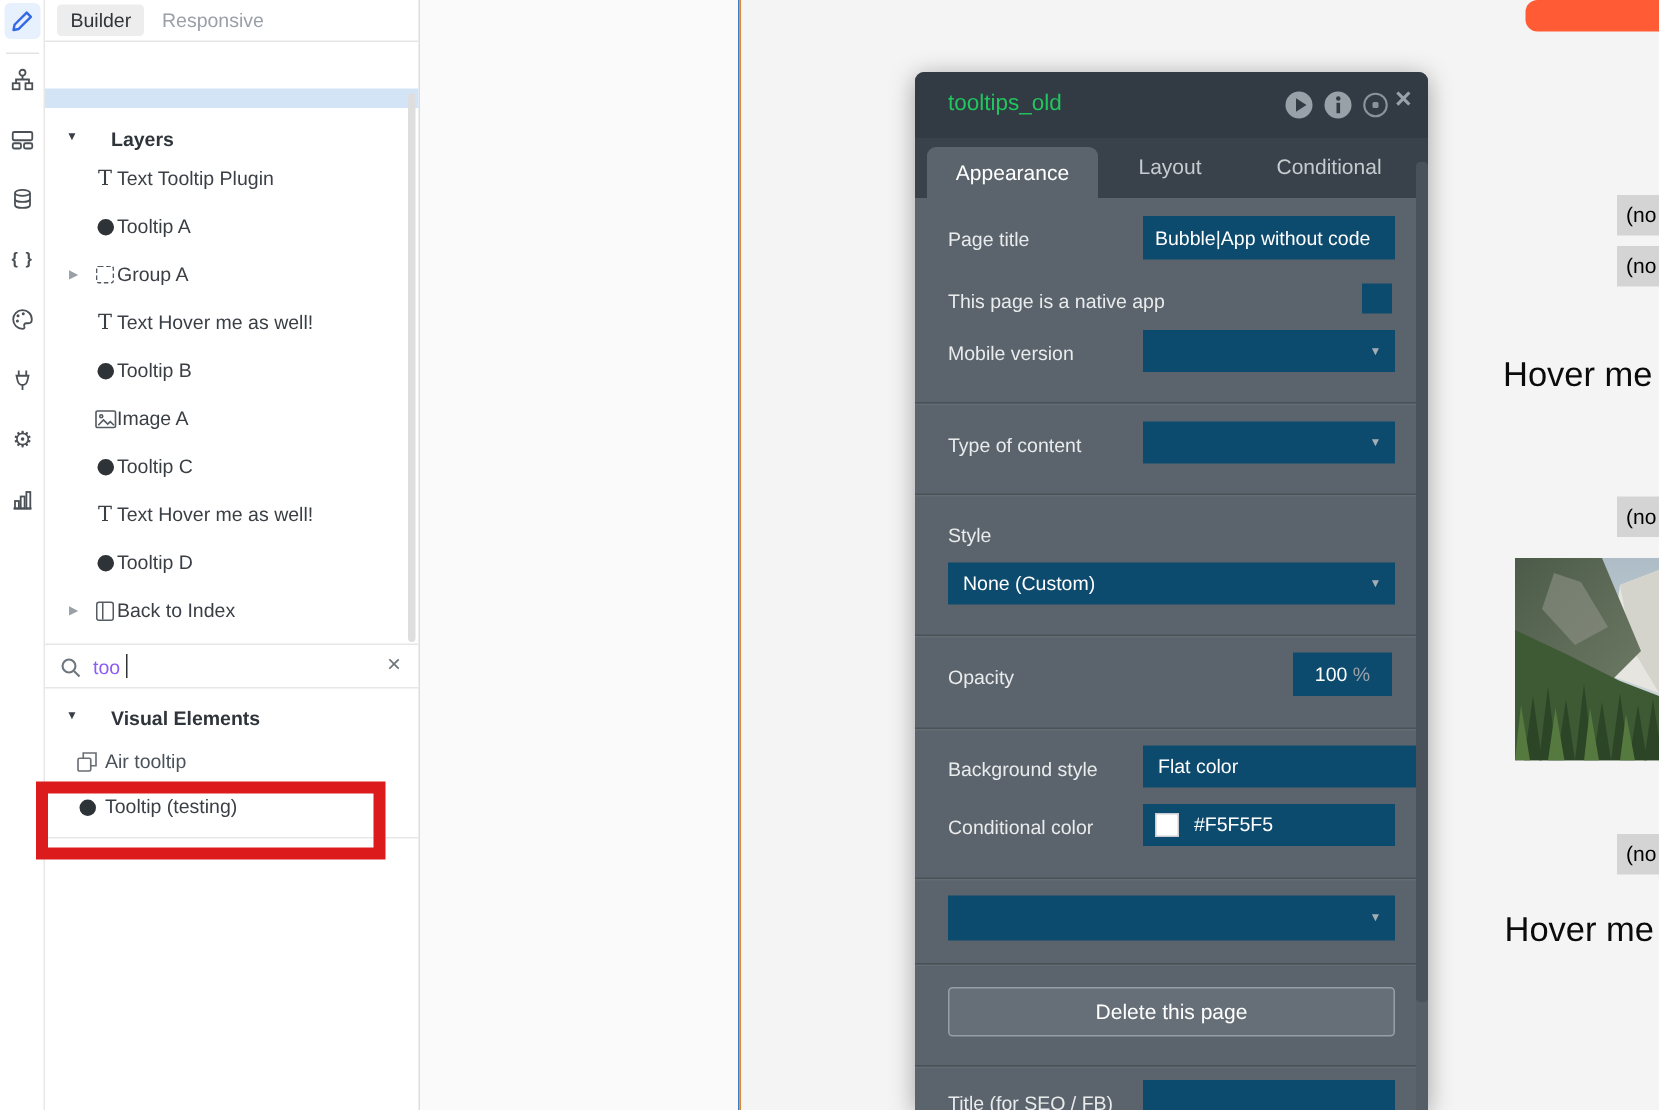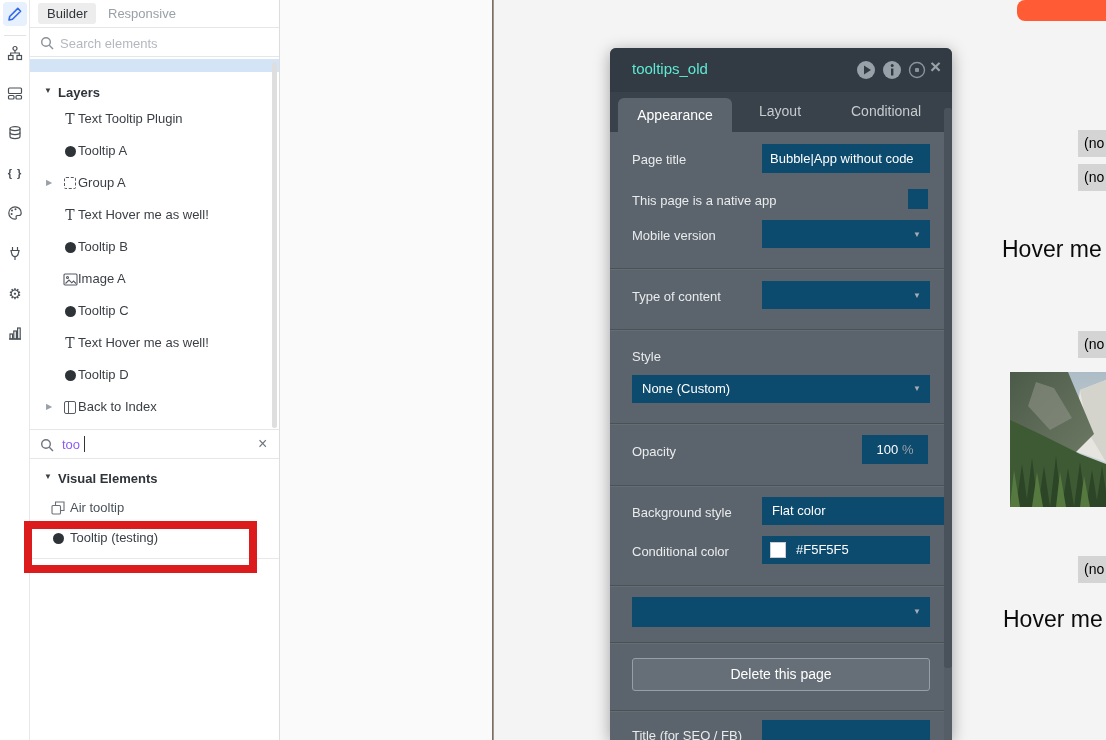--- a/index.html
+++ b/index.html
@@ -26,21 +26,21 @@
   
   .sidebar { position:absolute; left:30px; top:0; width:250px; height:740px; background:#FFFFFF; border-right:1px solid #DDDDDD; }
   .sb-tabs { position:absolute; left:0; top:0; width:100%; height:28px; border-bottom:1px solid #E6E6E6; }
   .sb-tab-active { position:absolute; left:8px; top:3px; padding:3px 9px; background:#EDEDED; border-radius:3px; font-size:13px; color:#2F3439; }
   .sb-tab { position:absolute; left:78px; top:6px; font-size:13px; color:#99A0A8; }
   .sb-search { position:absolute; left:0; top:29px; width:100%; height:28px; border-bottom:1px solid #E6E6E6; }
   .sb-search .ph { position:absolute; left:30px; top:7px; font-size:13px; color:#B3B8BF; }
   .sel-sliver { position:absolute; left:0; top:59px; width:100%; height:13px; background:#D4E4F7; }
   .tree-header { position:absolute; left:0; width:100%; height:22px; font-size:13px; font-weight:bold; color:#2F343A; }
   .tree-header .caret { position:absolute; left:14px; top:4px; font-size:8px; color:#3A3F45; }
-  .tree-header .lbl { position:absolute; left:28px; top:3px; }
+  .tree-header .lbl { position:absolute; left:44px; top:3px; }
   .layer-row { position:absolute; left:0; width:100%; height:24px; }
   .layer-row .exp { position:absolute; left:16px; top:7px; font-size:8px; color:#9AA0A7; }
   .layer-row .lic { position:absolute; left:32px; top:4px; width:16px; height:16px; display:flex; align-items:center; justify-content:center; }
   .layer-row .lbl { position:absolute; left:48px; top:4px; font-size:13px; color:#3A3F45; white-space:nowrap; }
   .ic-T { font-family:"DejaVu Serif", serif; font-size:14px; color:#3A3F45; line-height:1; }
   .ic-dot { width:11px; height:11px; border-radius:50%; background:#2E3338; }
   .ic-group { width:12px; height:12px; border:1px dashed #555B62; border-radius:2px; }
   .ic-reuse { width:12px; height:13px; border:1px solid #555B62; border-radius:2px; position:relative; }
   .ic-reuse::after { content:""; position:absolute; left:3px; top:0; width:1px; height:11px; background:#555B62; }
   .sb-scroll { position:absolute; left:242px; top:62px; width:5px; height:366px; background:#DEDEDE; border-radius:3px; }
@@ -50,21 +50,21 @@
   .sb-search2 .clear { position:absolute; left:228px; top:5px; font-size:16px; color:#6E757D; }
   .result-row { position:absolute; left:10px; width:100%; height:24px; }
   .result-row .lic { position:absolute; left:10px; top:4px; width:16px; height:16px; display:flex; align-items:center; justify-content:center; }
   .result-row .lbl { position:absolute; left:30px; top:4px; font-size:13px; color:#4A525B; white-space:nowrap; }
   .result-divider { position:absolute; left:0; top:558px; width:100%; height:1px; background:#E8E8E8; }
   .annotation { position:absolute; left:24px; top:521px; width:233px; height:52px; border:8px solid #DC1C1C; z-index:60; pointer-events:none; }
 
   
   .dialog { position:absolute; left:610px; top:48px; width:342px; height:692px; background:#5B646C; border-radius:6px 6px 0 0; overflow:hidden; box-shadow:0 3px 16px rgba(0,0,0,0.35); z-index:40; }
   .pe-header { position:absolute; left:0; top:0; width:100%; height:44px; background:#323B43; }
-  .pe-title { position:absolute; left:22px; top:12px; font-size:15px; color:#5eead4; }
+  .pe-title { position:absolute; left:22px; top:12px; font-size:15px; color:#22c55e; }
   .pe-hicon { position:absolute; top:12px; width:20px; height:20px; }
   .pe-close { position:absolute; left:320px; top:9px; font-size:19px; font-weight:bold; color:#9AA2A9; line-height:1; }
   .pe-tabbar { position:absolute; left:0; top:44px; width:100%; height:40px; background:#39424A; }
   .pe-tab-active { position:absolute; left:8px; top:6px; width:114px; height:34px; background:#5B646C; border-radius:6px 6px 0 0; color:#FFFFFF; font-size:14px; text-align:center; line-height:34px; }
   .pe-tab { position:absolute; top:11px; font-size:14px; color:#C6CBCF; }
   .pe-label { position:absolute; left:22px; font-size:13px; color:#E9EBEC; white-space:nowrap; }
   .pe-input { position:absolute; background:#0c4a6e; color:#FFFFFF; font-size:13px; }
   .pe-dd-caret { position:absolute; right:9px; top:50%; transform:translateY(-50%); font-size:8px; color:#A6ADB4; }
   .pe-divider { position:absolute; left:0; width:100%; height:1px; background:rgba(0,0,0,0.18); box-shadow:0 1px 0 rgba(255,255,255,0.06); }
   .pe-scroll-track { position:absolute; left:334px; top:84px; width:8px; height:608px; background:#555E66; }
@@ -279,27 +279,20 @@
         </svg>
     </div>
   </div>
 
   <div class="sidebar">
     <div class="sb-tabs">
       <div class="sb-tab-active">Builder</div>
       <div class="sb-tab">Responsive</div>
     </div>
 
-    <div class="sb-search">
-      <svg style="position:absolute; left:10px; top:7px" width="14" height="14" viewBox="0 0 14 14" fill="none" stroke="#8A9097" stroke-width="1.4">
-          <circle cx="6" cy="6" r="4.3"></circle>
-          <path d="M9.3 9.3L13 13"></path>
-        </svg>
-      <span class="ph">Search elements</span>
-    </div>
 
     <div class="sel-sliver"></div>
 
     <div class="tree-header" style="top:82px">
       <span class="caret">▼</span>
       <span class="lbl">Layers</span>
     </div>
 
     <div class="layer-row" style="top:107px">
       <span class="lic">

